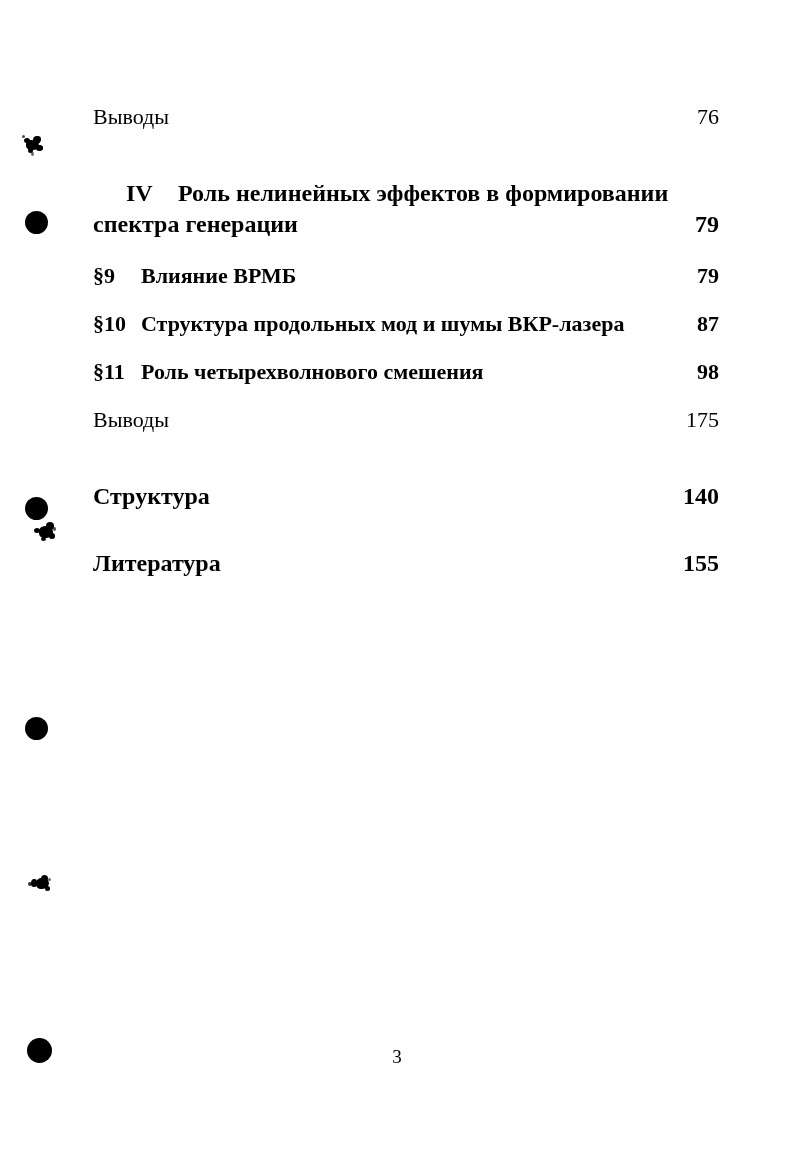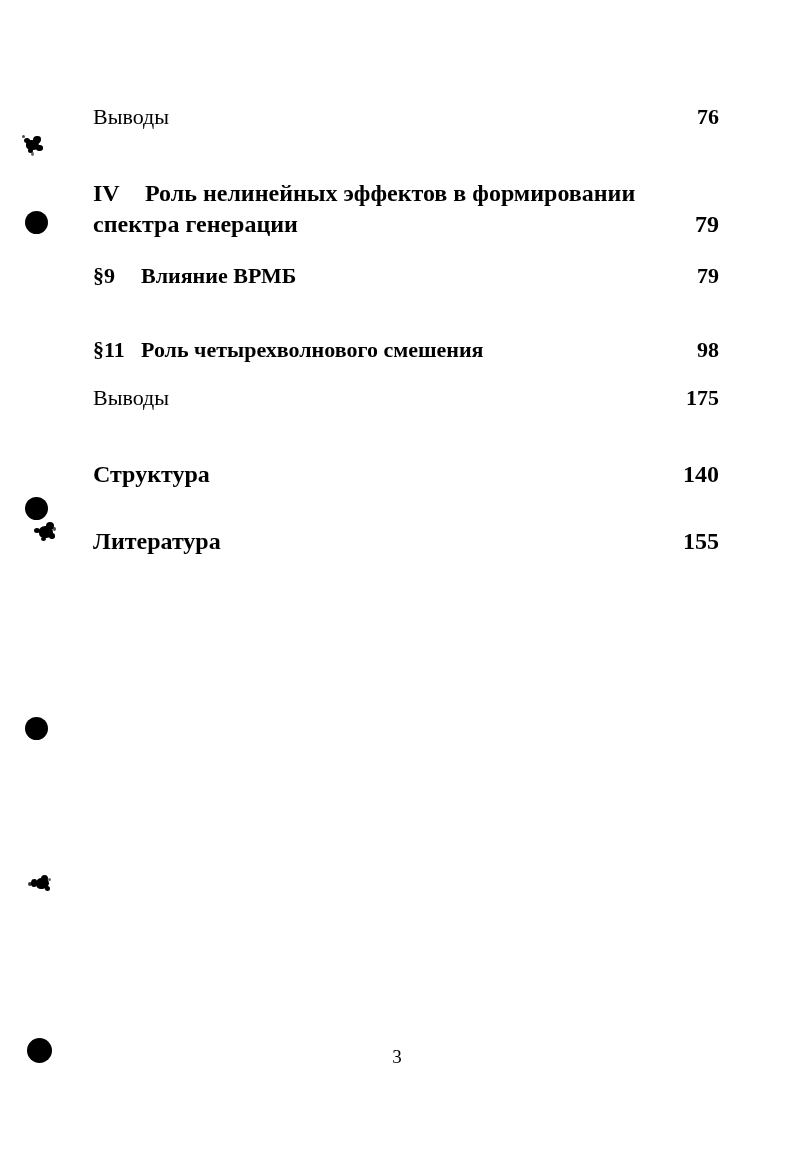--- a/index.html
+++ b/index.html
@@ -40,21 +40,20 @@
 
   .toc-spacer {
     flex: 1 1 auto;
     min-width: 12px;
   }
 
   .toc-page {
     flex: 0 0 auto;
     text-align: right;
     white-space: nowrap;
-    font-weight: bold;
   }
 
   
   .lvl-sub {
     font-size: 22px;
     font-weight: normal;
     line-height: 1.0;
   }
 
   
@@ -74,20 +73,21 @@
   
   .chapter-multiline {
     width: 100%;
   }
   .chapter-line1 {
     white-space: nowrap;
   }
   .chapter-num-prefix {
     display: inline-block;
     min-width: 52px;
+    margin-left: 33px;
   }
   .chapter-line2 {
     display: flex;
     align-items: flex-start;
     width: 100%;
     gap: 48px;
   }
 
   .section-num {
     display: inline-block;
@@ -196,20 +196,25 @@
     <div class="gap-s"></div>
 
     <div class="toc-row lvl-section">
       <span class="toc-label"><span class="section-num">§9</span><span>Влияние ВРМБ</span></span>
       <span class="toc-spacer"></span>
       <span class="toc-page">79</span>
     </div>
 
     <div class="gap-s"></div>
 
+    <div class="toc-row lvl-section">
+      <span class="toc-label"><span class="section-num wide">§10</span><span>Структура продольных мод и шумы ВКР-лазера</span></span>
+      <span class="toc-spacer"></span>
+      <span class="toc-page">87</span>
+    </div>
 
     <div class="gap-s"></div>
 
     <div class="toc-row lvl-section">
       <span class="toc-label"><span class="section-num wide">§11</span><span>Роль четырехволнового смешения</span></span>
       <span class="toc-spacer"></span>
       <span class="toc-page">98</span>
     </div>
 
     <div class="gap-s"></div>

